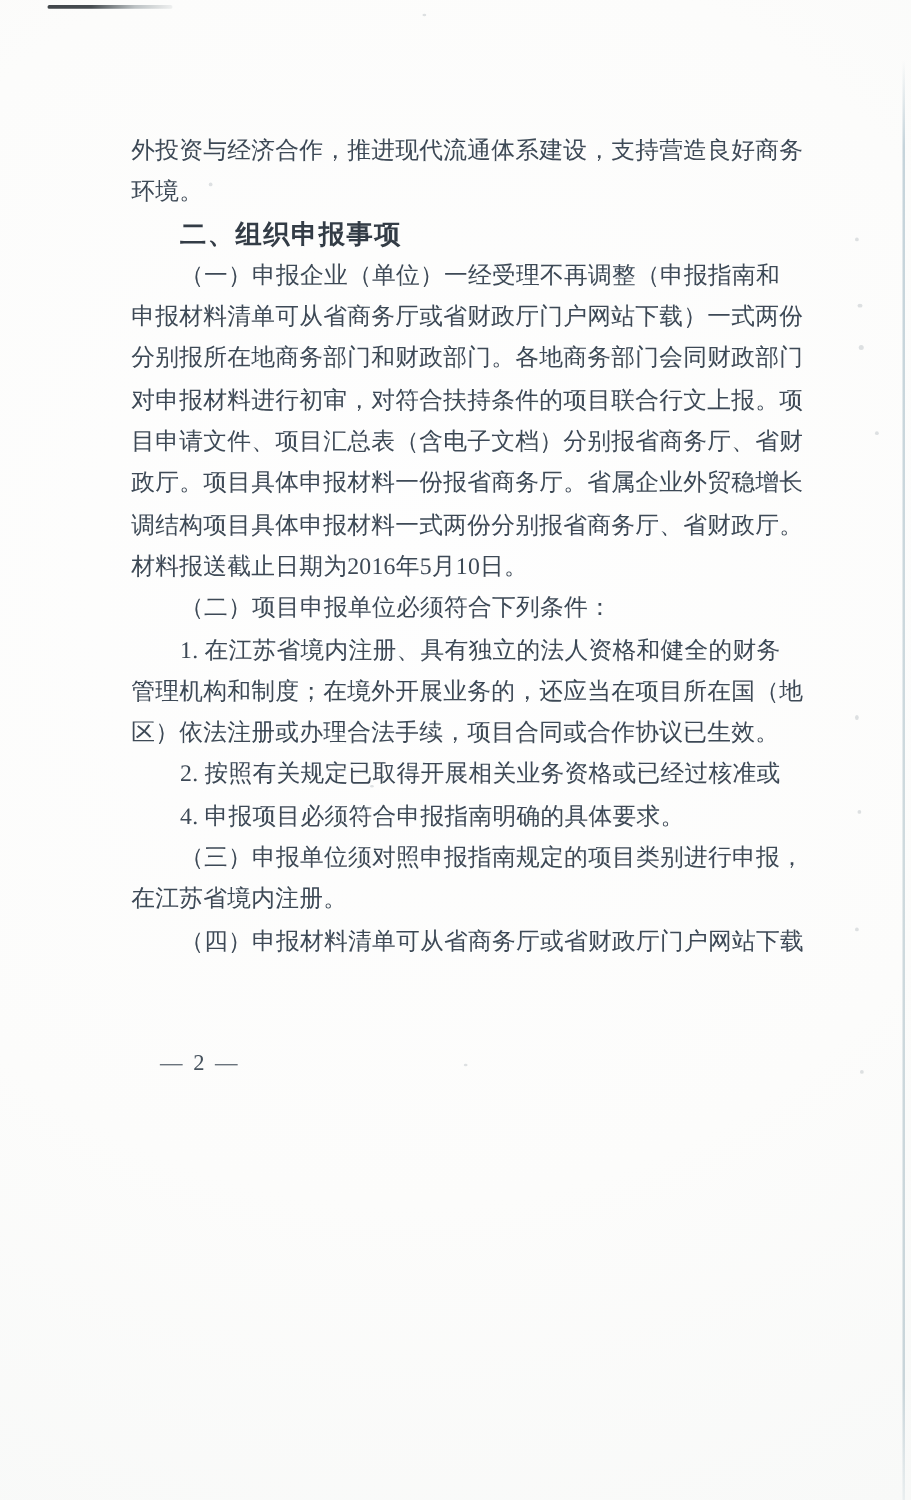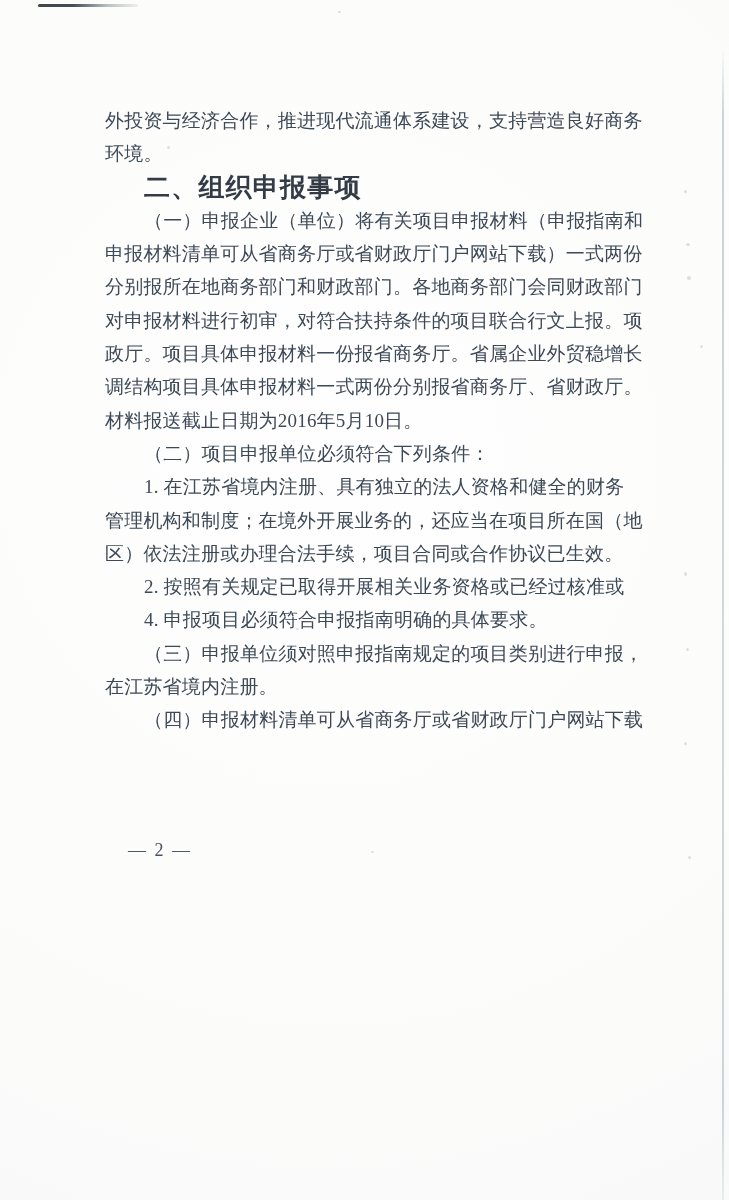--- a/index.html
+++ b/index.html
@@ -30,21 +30,21 @@
     color:#3d4956;
   }
   .line{
     height:33.3px;line-height:33.3px;
     font-size:19px;letter-spacing:0.2px;
     white-space:nowrap;
   }
   .indent{padding-left:39px;}
   .heading{
     font-family:"Liberation Sans","DejaVu Sans",sans-serif;
-    font-weight:700;color:#333c46;font-size:26px;letter-spacing:1.2px;
+    font-weight:700;color:#333c46;font-size:21px;letter-spacing:1.2px;
   }
   .pagenum{
     position:absolute;left:128px;top:840px;
     font-size:18px;color:#46525d;letter-spacing:2px;
     font-family:"Liberation Serif","DejaVu Serif",serif;
   }
 </style>
 </head>
 <body>
 
@@ -63,24 +63,25 @@
   <span class="speck" style="left:686px;top:648px;width:3px;height:3px;"></span>
   <span class="speck" style="left:684px;top:742px;width:3px;height:3px;"></span>
   <span class="speck" style="left:688px;top:856px;width:3px;height:3px;"></span>
   <span class="speck" style="left:371px;top:851px;width:3px;height:2px;"></span>
   <span class="speck" style="left:296px;top:628px;width:3px;height:2px;"></span>
 
   <div class="textblock">
     <div class="line">外投资与经济合作，推进现代流通体系建设，支持营造良好商务</div>
     <div class="line">环境。</div>
     <div class="line heading indent">二、组织申报事项</div>
-    <div class="line indent">（一）申报企业（单位）将有关项目申报材料（申报指南和</div>
+    <div class="line indent">（一）申报企业（单位）一经受理不再调整（申报指南和</div>
     <div class="line">申报材料清单可从省商务厅或省财政厅门户网站下载）一式两份</div>
     <div class="line">分别报所在地商务部门和财政部门。各地商务部门会同财政部门</div>
     <div class="line">对申报材料进行初审，对符合扶持条件的项目联合行文上报。项</div>
+    <div class="line">目申请文件、项目汇总表（含电子文档）分别报省商务厅、省财</div>
     <div class="line">政厅。项目具体申报材料一份报省商务厅。省属企业外贸稳增长</div>
     <div class="line">调结构项目具体申报材料一式两份分别报省商务厅、省财政厅。</div>
     <div class="line">材料报送截止日期为2016年5月10日。</div>
     <div class="line indent">（二）项目申报单位必须符合下列条件：</div>
     <div class="line indent">1. 在江苏省境内注册、具有独立的法人资格和健全的财务</div>
     <div class="line">管理机构和制度；在境外开展业务的，还应当在项目所在国（地</div>
     <div class="line">区）依法注册或办理合法手续，项目合同或合作协议已生效。</div>
     <div class="line indent">2. 按照有关规定已取得开展相关业务资格或已经过核准或</div>
     <div class="line indent">4. 申报项目必须符合申报指南明确的具体要求。</div>
     <div class="line indent">（三）申报单位须对照申报指南规定的项目类别进行申报，</div>

